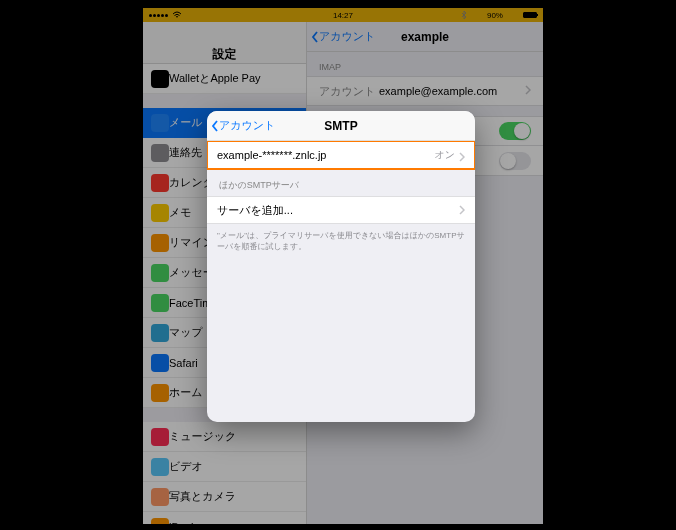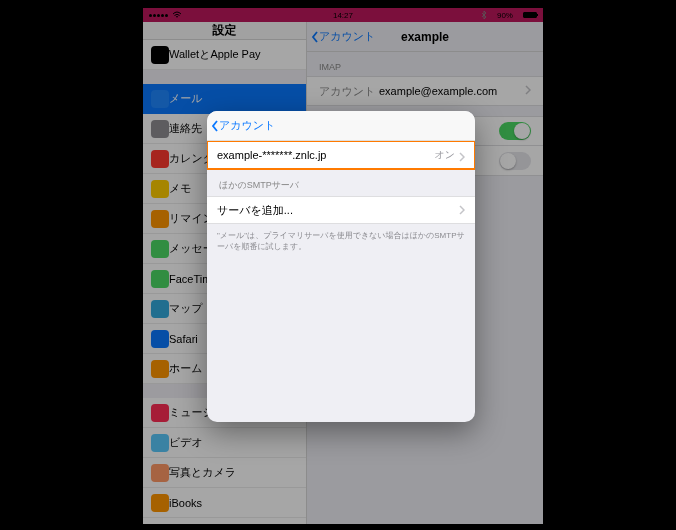--- a/index.html
+++ b/index.html
@@ -1,29 +1,29 @@
 <!DOCTYPE html>
 <html><head>
 <meta charset="utf-8">
 <style>
   * { margin:0; padding:0; box-sizing:border-box; font-family:-apple-system,"Helvetica Neue",Arial,sans-serif; }
   body { width:676px; height:530px; background:#000; position:relative; overflow:hidden; }
   .device { position:absolute; left:143px; top:8px; width:400px; height:516px; background:#f0eff4; overflow:hidden; }
-  .statusbar { height:14px; background:#be185d; font-size:8px; color:#000; display:flex; align-items:center; padding:0 6px; }
+  .statusbar { height:14px; background:#eab308; font-size:8px; color:#000; display:flex; align-items:center; padding:0 6px; }
   .sb-left{flex:1;display:flex;gap:4px;align-items:center;}
   .sb-center{flex:1;text-align:center;}
-  .sb-right{flex:1;display:flex;justify-content:flex-end;align-items:center;gap:10px;}
+  .sb-right{flex:1;display:flex;justify-content:flex-end;align-items:center;gap:20px;}
   .dots{display:flex;gap:1px;}
   .dots span{width:3px;height:3px;border-radius:50%;background:#000;}
   .batt{display:inline-block;width:14px;height:6px;border:1px solid #000;border-radius:1px;position:relative;}
   .batt::after{content:"";position:absolute;right:-2px;top:1px;width:1px;height:2px;background:#000;}
   .batt i{display:block;width:96%;height:100%;background:#000;}
   .columns{display:flex;height:calc(100% - 14px);}
   .sidebar{width:164px;background:#f8f8f8;border-right:1px solid #d8d8d8;display:flex;flex-direction:column;}
-  .sb-head{height:30px;display:flex;align-items:center;justify-content:center;font-size:12px;font-weight:600;border-bottom:1px solid #d8d8d8;}
+  .sb-head{height:30px;display:flex;align-items:center;justify-content:center;font-size:12px;font-weight:600;border-bottom:1px solid #d8d8d8;margin-top:24px;}
   .sb-item{height:30px;display:flex;align-items:center;padding:0 8px;font-size:11px;color:#000;gap:0;border-bottom:1px solid #ececec;background:#fff;}
   .sb-item.sel{background:#0a78ff;color:#fff;border-bottom:1px solid #0a78ff;}
   .sb-gap{height:14px;background:#f0eff4;}
   .sic{width:18px;height:18px;border-radius:4px;display:flex;align-items:center;justify-content:center;font-size:10px;color:#fff;}
   .detail{flex:1;background:#efeff4;}
   .dt-head{height:30px;display:flex;align-items:center;border-bottom:1px solid #d8d8d8;font-size:12px;position:relative;}
   .back{color:#0a78ff;display:flex;align-items:center;padding-left:4px;font-size:11px;}
   .dt-title{position:absolute;left:0;right:0;text-align:center;font-weight:600;}
   .grp-label{font-size:9px;color:#888;padding:10px 12px 4px;}
   .cell{background:#fff;border-top:1px solid #dedee0;border-bottom:1px solid #dedee0;height:30px;display:flex;align-items:center;padding:0 12px;font-size:11px;position:relative;}
@@ -187,20 +187,21 @@
 <div class="overlay"></div>
 
 <div class="modal">
   <div class="m-head">
     <span class="m-back">
       <svg class="bk">
           <path d="M6 1 L2 6 L6 11"></path>
         </svg>
       <span>アカウント</span>
     </span>
+    <span class="m-title">SMTP</span>
   </div>
   <div class="m-row hilite">
     <span>example-*******.znlc.jp</span>
     <span class="state">
       <span>オン</span>
       <svg class="chv">
           <path d="M1 1 L5 5 L1 9"></path>
         </svg>
     </span>
   </div>

